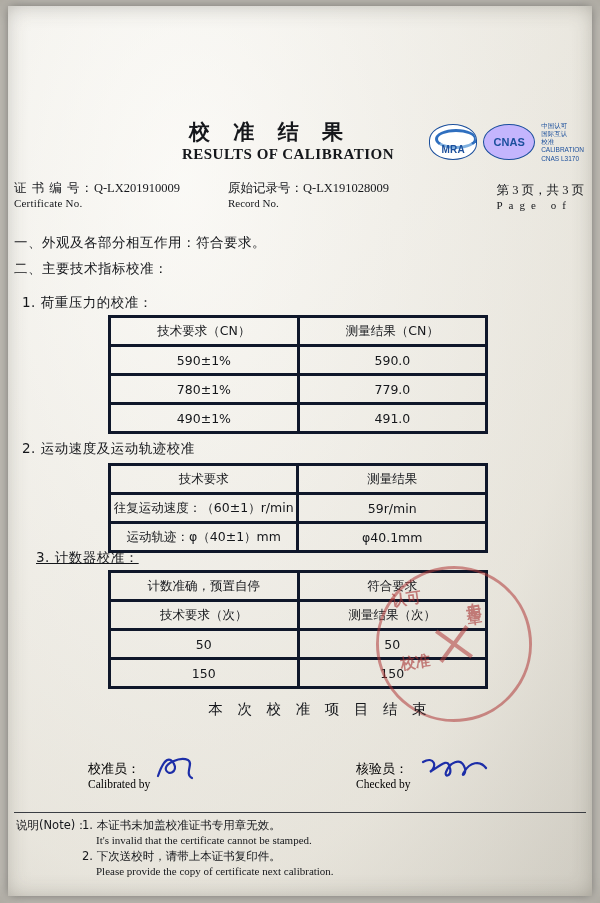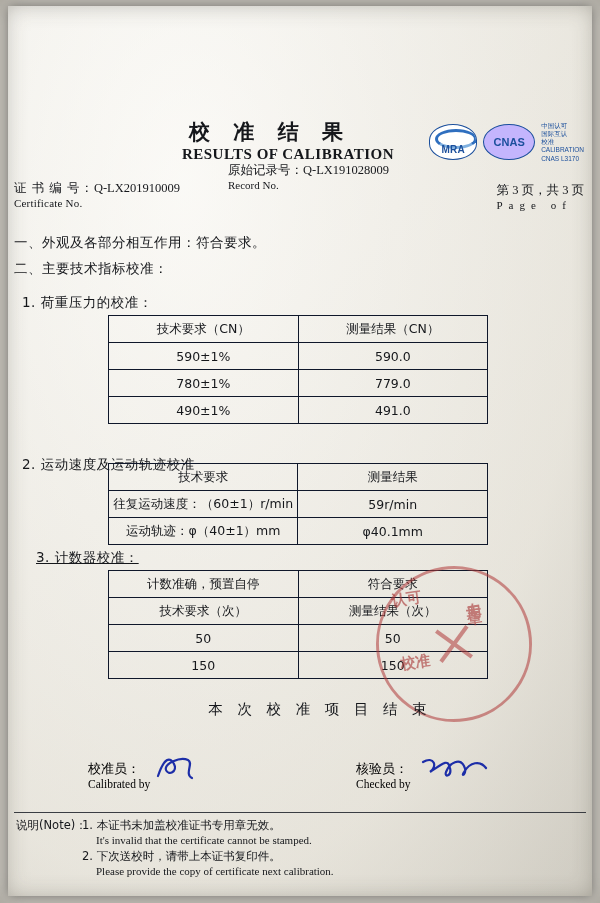--- a/index.html
+++ b/index.html
@@ -168,21 +168,21 @@
   }
   .certno .lbl-cn { letter-spacing: 1px; }
   .certno .lbl-en {
     display:block;
     font-size: 11px;
     letter-spacing: .2px;
   }
   .recno {
     position:absolute;
     left: 228px;
-    top: 162px;
+    top: 180px;
     font-size: 12.5px;
     color:#15171b;
     white-space: nowrap;
   }
   .recno .lbl-en {
     display:block;
     font-size: 11px;
   }
   .pageno {
     position:absolute;
@@ -202,32 +202,32 @@
   .sec {
     position:absolute;
     font-size: 13.5px;
     color:#15171b;
     font-family:"DejaVu Sans", sans-serif;
     letter-spacing: .5px;
   }
   .sec1 { left: 14px; top: 234px; }
   .sec2 { left: 14px; top: 260px; }
   .item1 { left: 22px; top: 294px; }
-  .item2 { left: 22px; top: 456px; }
+  .item2 { left: 22px; top: 440px; }
   .item3 { left: 36px; top: 549px; text-decoration: underline; }
 
   table.t {
     position:absolute;
     border-collapse: collapse;
     font-size: 12.5px;
     color:#15171b;
     font-family:"DejaVu Sans", sans-serif;
   }
   table.t td {
-    border: 1px solid #0f172a;
+    border: 3px solid #0f172a;
     text-align:center;
     padding: 4px 2px;
     height: 18px;
   }
   table.t td.hd { font-weight: normal; }
 
   .tbl1 { left: 108px; top: 315px; width: 380px; }
   .tbl1 td { width: 190px; height: 20px; }
   .tbl2 { left: 108px; top: 463px; width: 380px; }
   .tbl2 td { width: 190px; height: 21px; }

